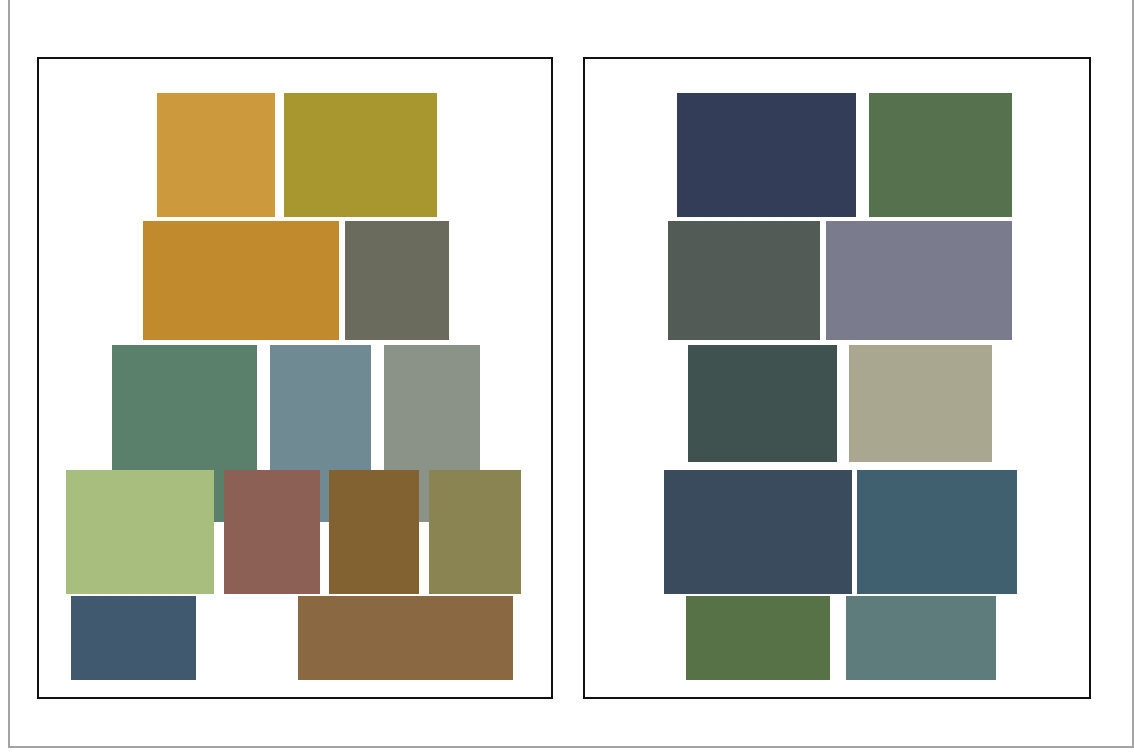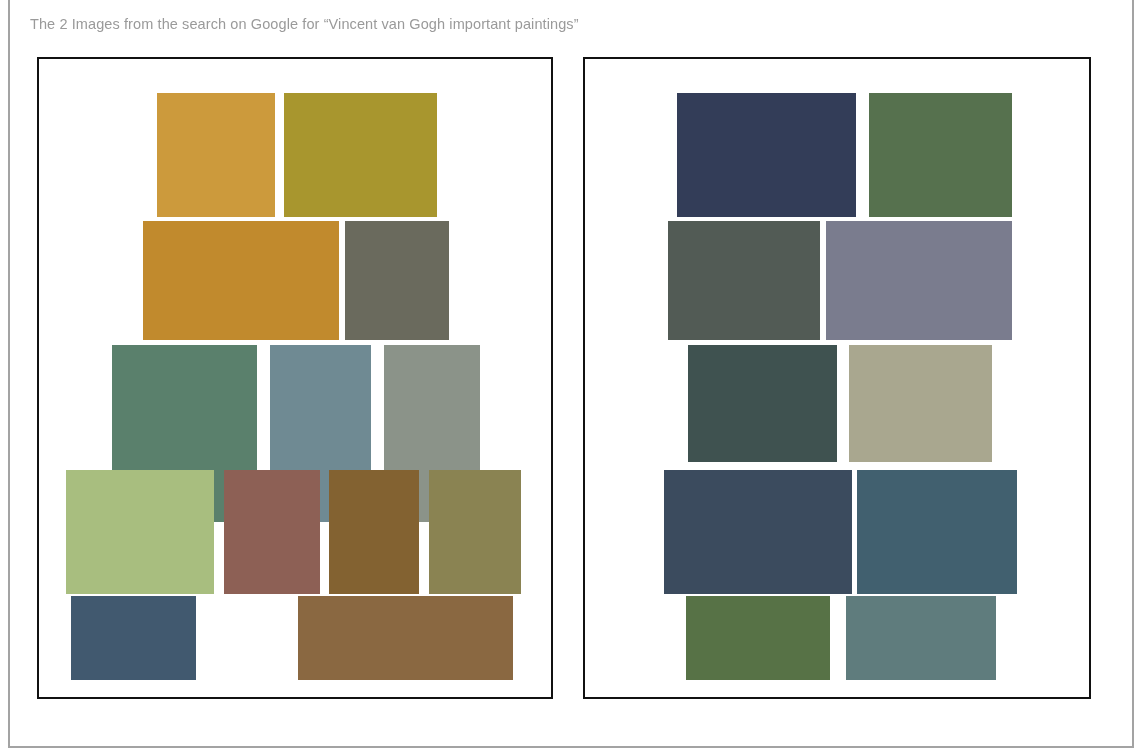--- a/index.html
+++ b/index.html
@@ -60,21 +60,20 @@
     box-sizing: border-box;
   }
 </style>
 </head>
 <body>
 
 <div id="page">
 
   <div id="outer-frame"></div>
 
-  <div id="caption">The 2 Images from the search on Google for “Vincent van Gogh important paintings”</div>
 
   <div class="panel" id="panel-left">
     <div class="swatch-canvas">
         <div class="swatch" title="#CC9A3C" style="left: 118px; top: 34px; width: 118px; height: 124px; background: rgb(204, 154, 60);"></div>
         <div class="swatch" title="#A8962E" style="left: 245px; top: 34px; width: 153px; height: 124px; background: rgb(168, 150, 46);"></div>
         <div class="swatch" title="#C18A2D" style="left: 104px; top: 162px; width: 196px; height: 119px; background: rgb(193, 138, 45);"></div>
         <div class="swatch" title="#6A6A5D" style="left: 306px; top: 162px; width: 104px; height: 119px; background: rgb(106, 106, 93);"></div>
         <div class="swatch" title="#5A806C" style="left: 73px; top: 286px; width: 145px; height: 177px; background: rgb(90, 128, 108);"></div>
         <div class="swatch" title="#6F8A93" style="left: 231px; top: 286px; width: 101px; height: 177px; background: rgb(111, 138, 147);"></div>
         <div class="swatch" title="#8B9389" style="left: 345px; top: 286px; width: 96px; height: 177px; background: rgb(139, 147, 137);"></div>

